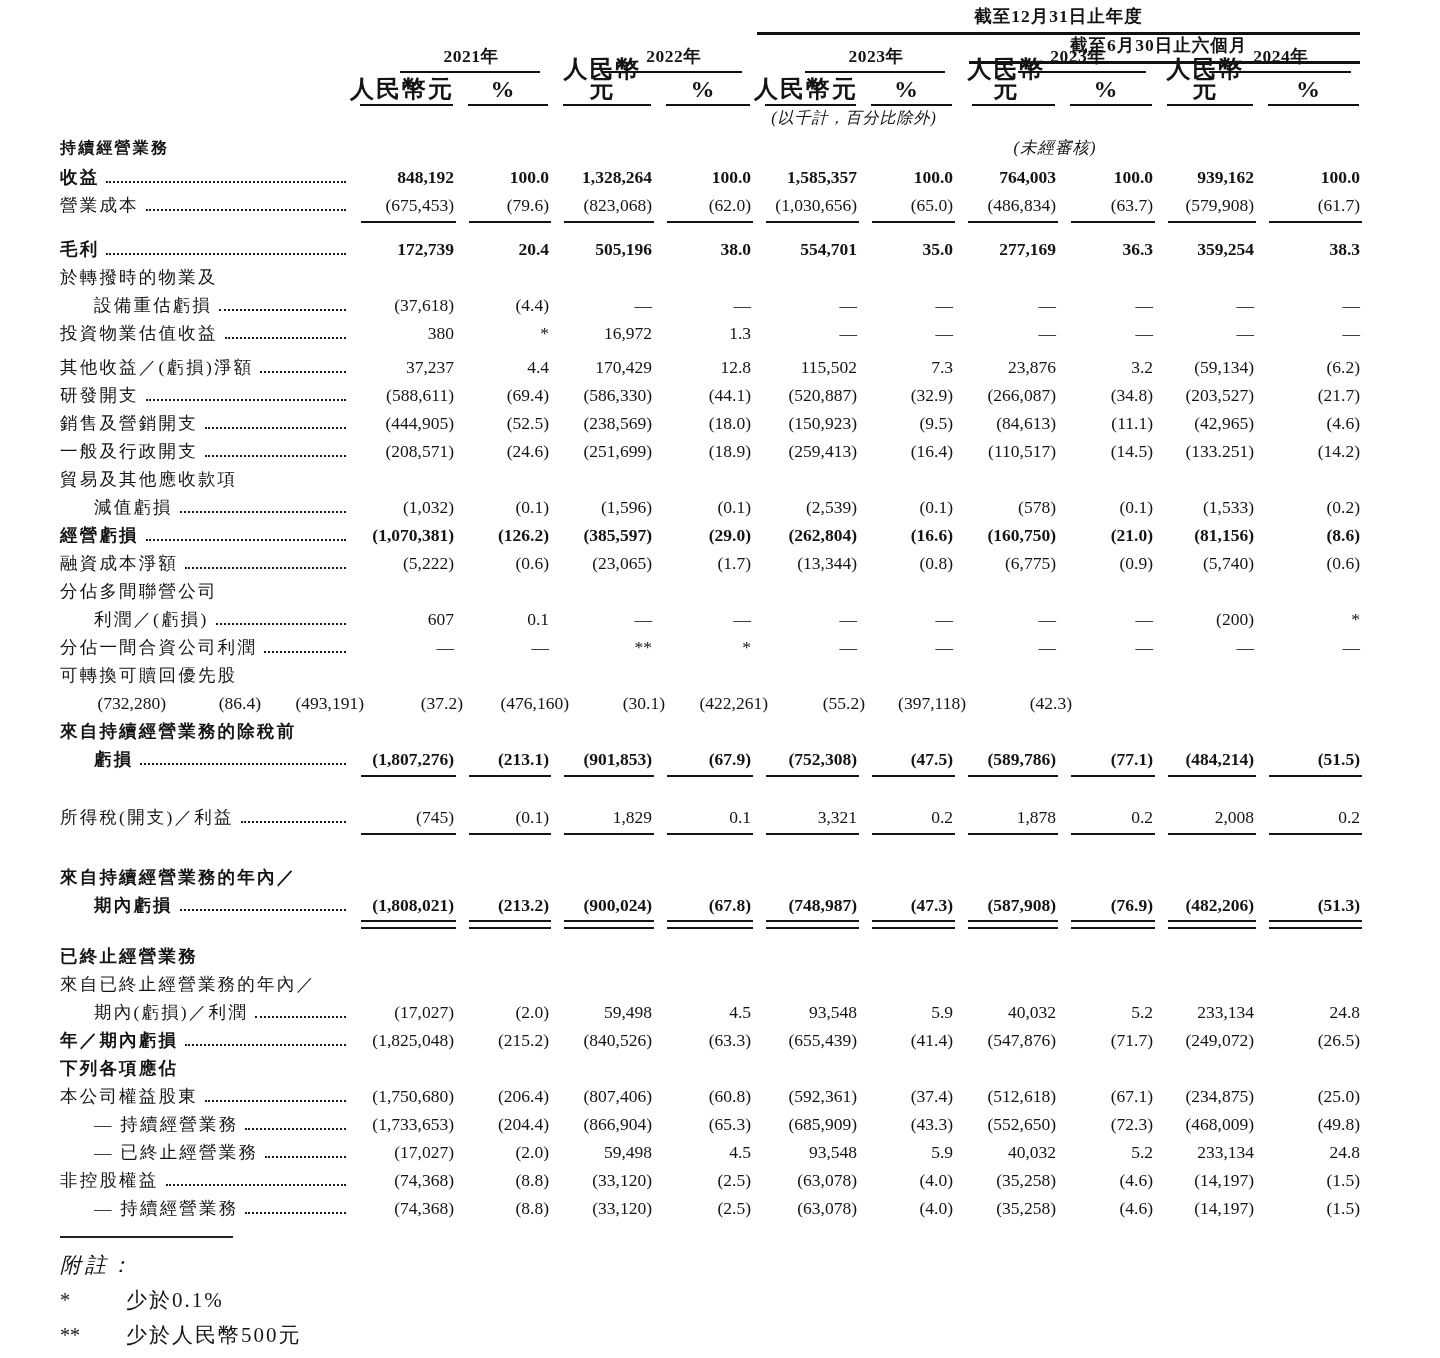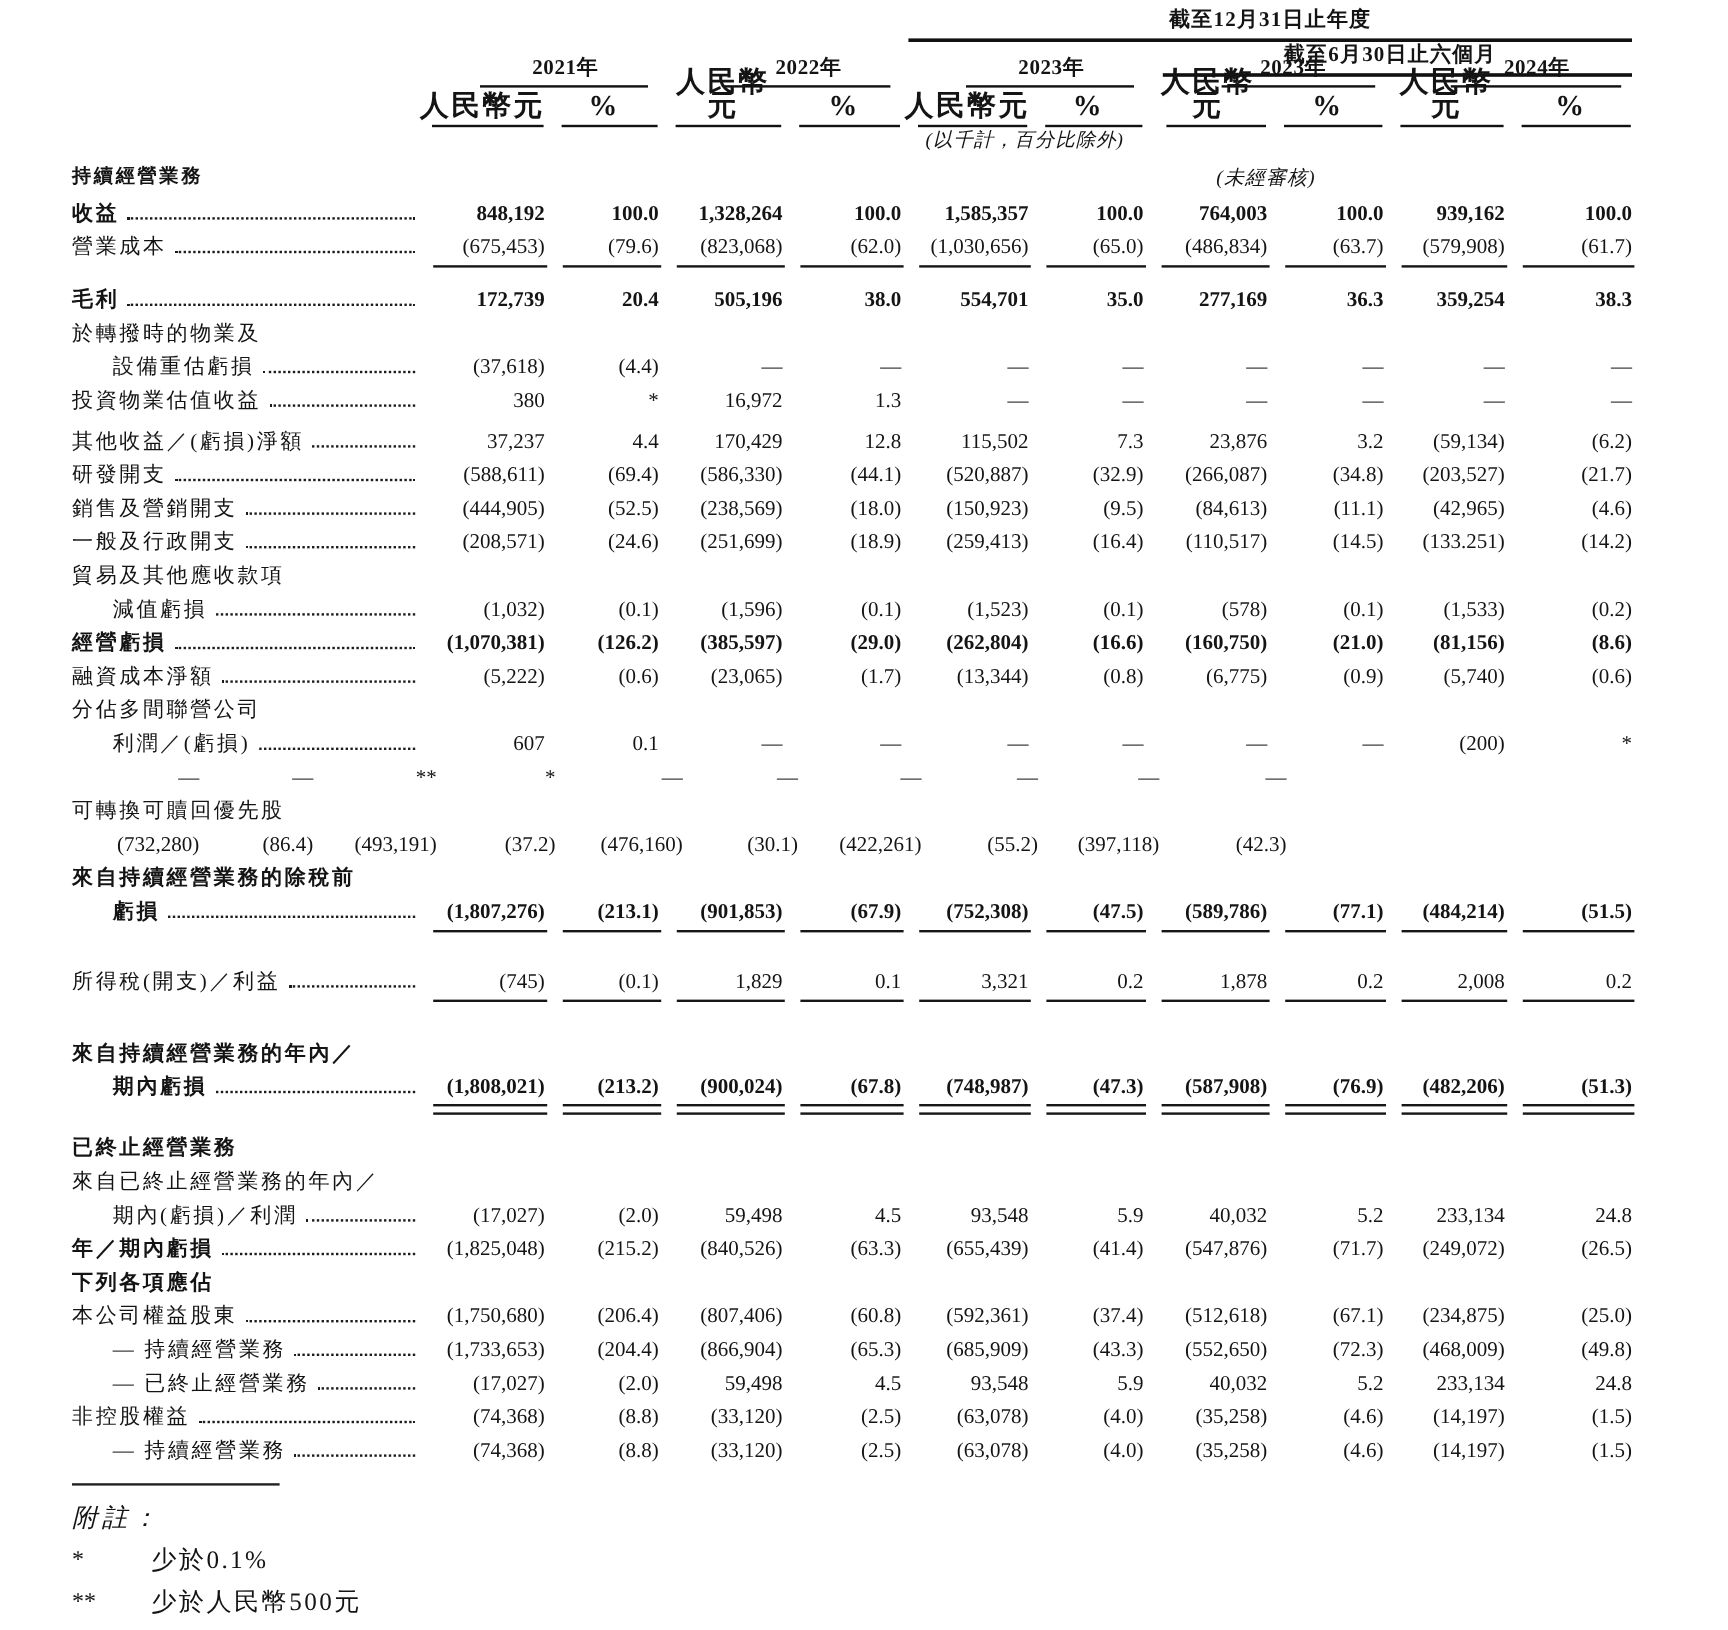--- a/index.html
+++ b/index.html
@@ -320,21 +320,21 @@
         </div>
         <div class="line ind">
           <div class="lab">
             <span class="txt">減值虧損</span>
             <span class="leader"></span>
           </div>
           <span class="c c0">(1,032)</span>
           <span class="c c1">(0.1)</span>
           <span class="c c2">(1,596)</span>
           <span class="c c3">(0.1)</span>
-          <span class="c c4">(1,523)</span>
+          <span class="c c4">(2,539)</span>
           <span class="c c5">(0.1)</span>
           <span class="c c6">(578)</span>
           <span class="c c7">(0.1)</span>
           <span class="c c8">(1,533)</span>
           <span class="c c9">(0.2)</span>
         </div>
         <div class="line b">
           <div class="lab">
             <span class="txt">經營虧損</span>
             <span class="leader"></span>
@@ -391,20 +391,24 @@
           <span class="c c2">—</span>
           <span class="c c3">—</span>
           <span class="c c4">—</span>
           <span class="c c5">—</span>
           <span class="c c6">—</span>
           <span class="c c7">—</span>
           <span class="c c8">(200)</span>
           <span class="c c9">*</span>
         </div>
         <div class="line">
+          <div class="lab">
+            <span class="txt">分佔一間合資公司利潤</span>
+            <span class="leader"></span>
+          </div>
           <span class="c c0">—</span>
           <span class="c c1">—</span>
           <span class="c c2">**</span>
           <span class="c c3">*</span>
           <span class="c c4">—</span>
           <span class="c c5">—</span>
           <span class="c c6">—</span>
           <span class="c c7">—</span>
           <span class="c c8">—</span>
           <span class="c c9">—</span>

